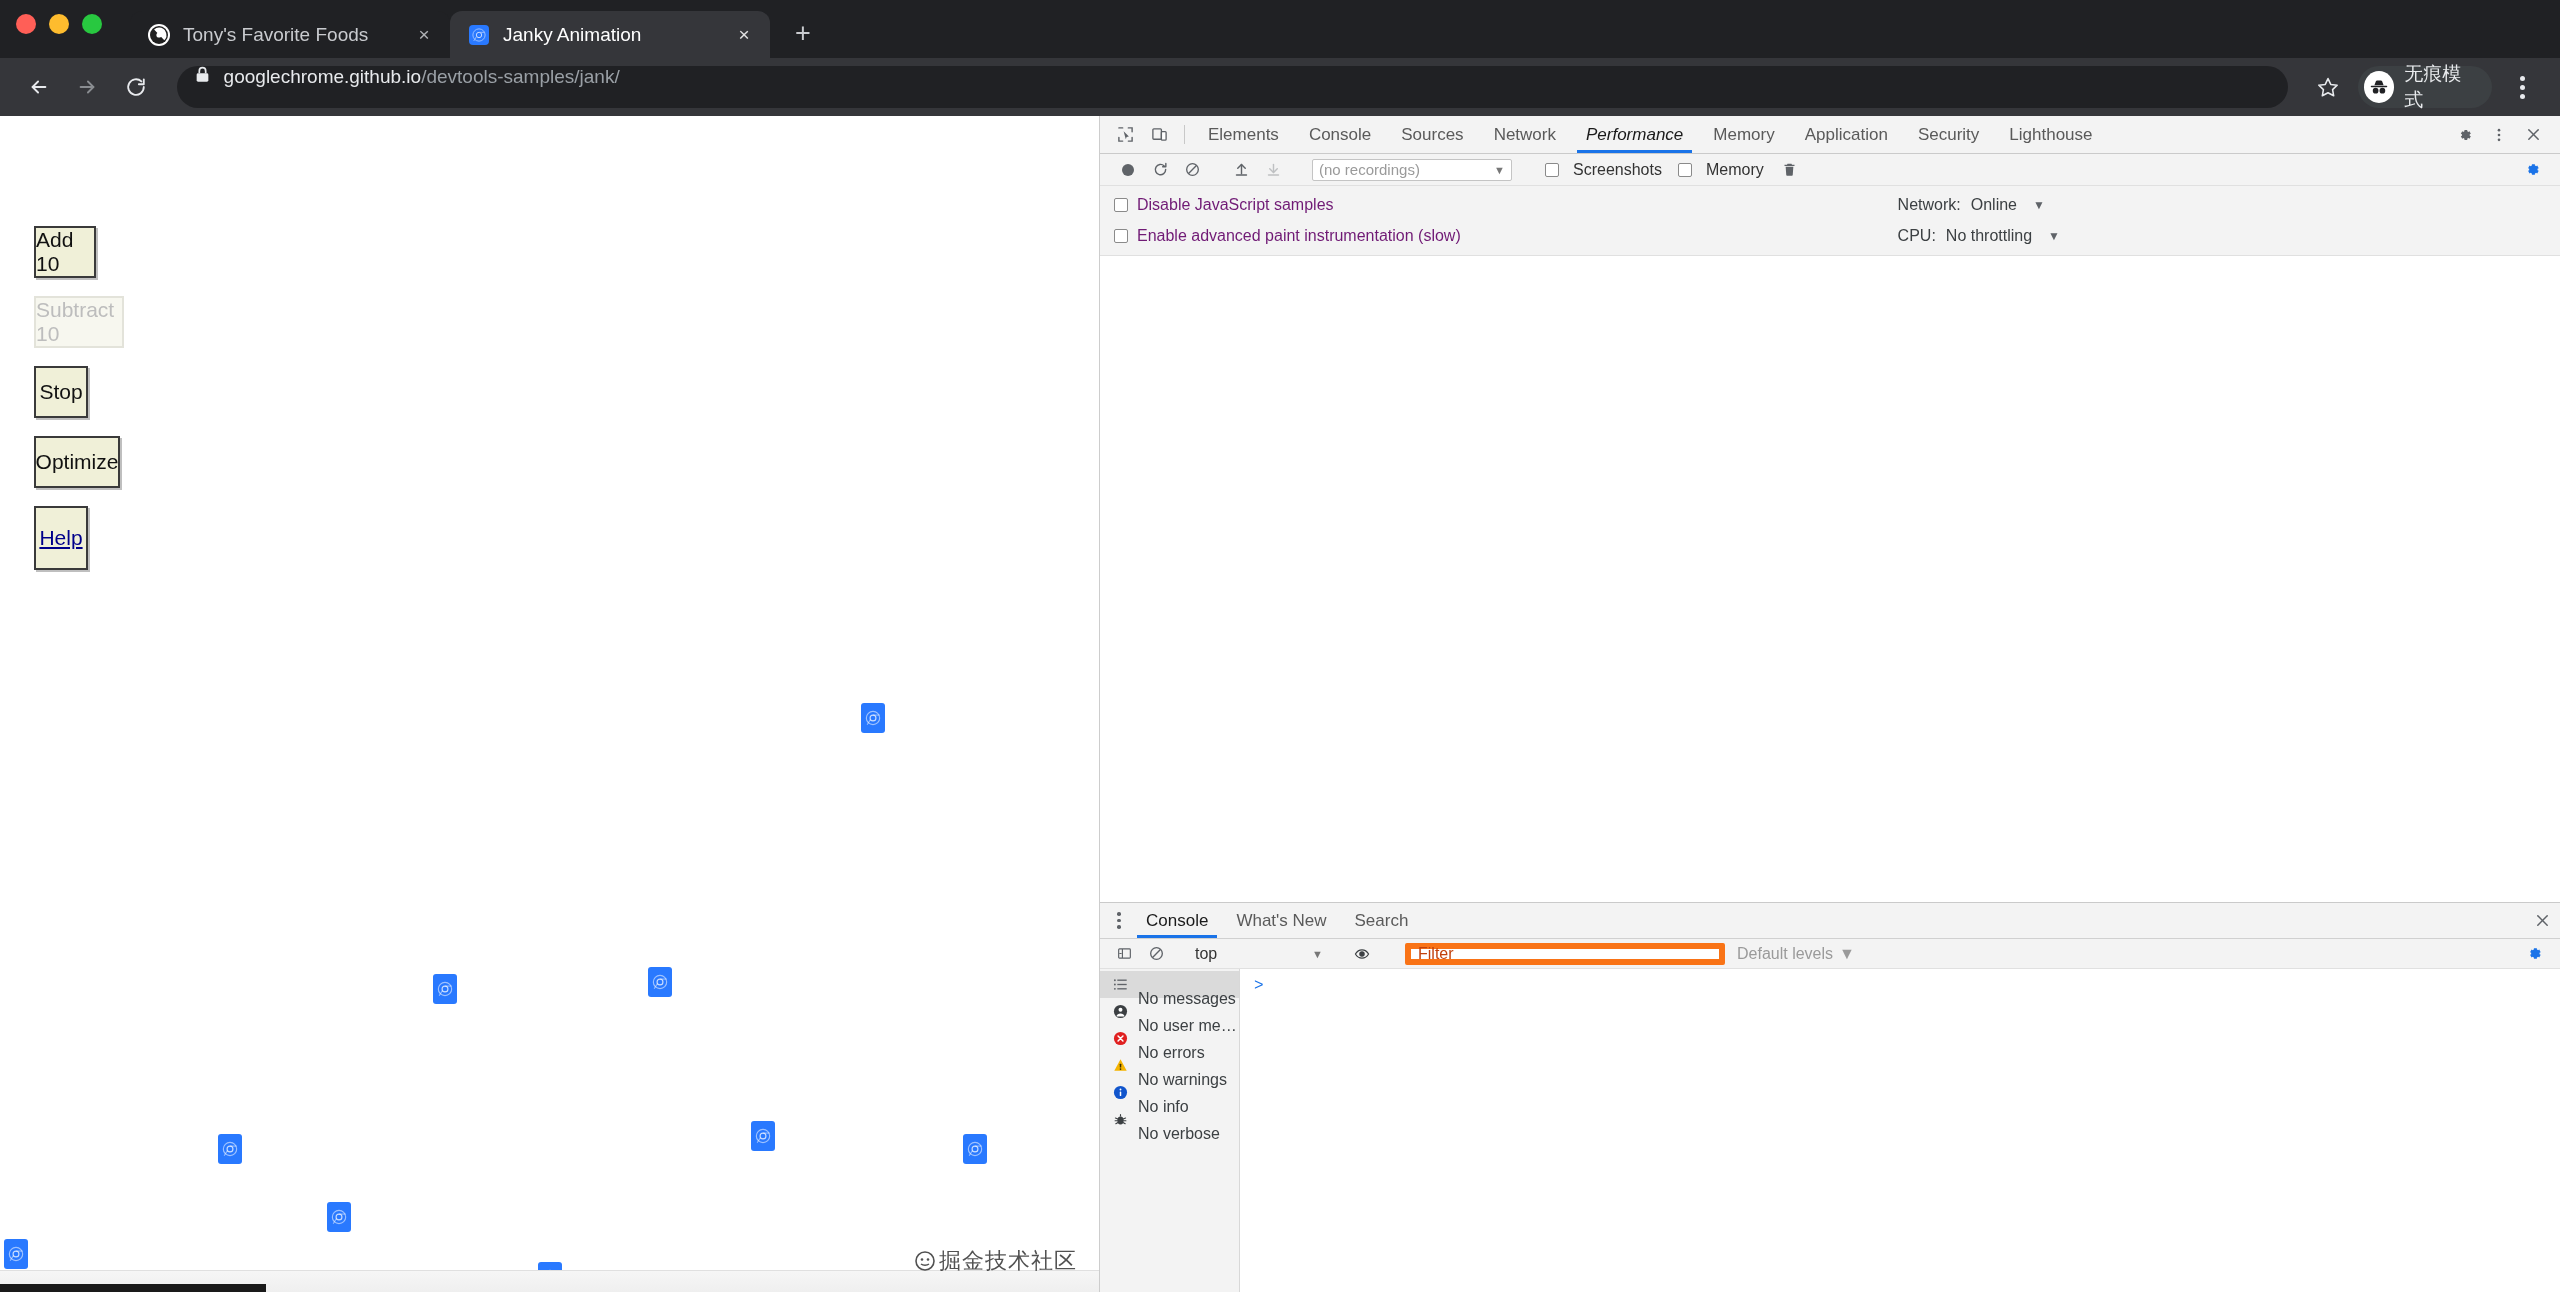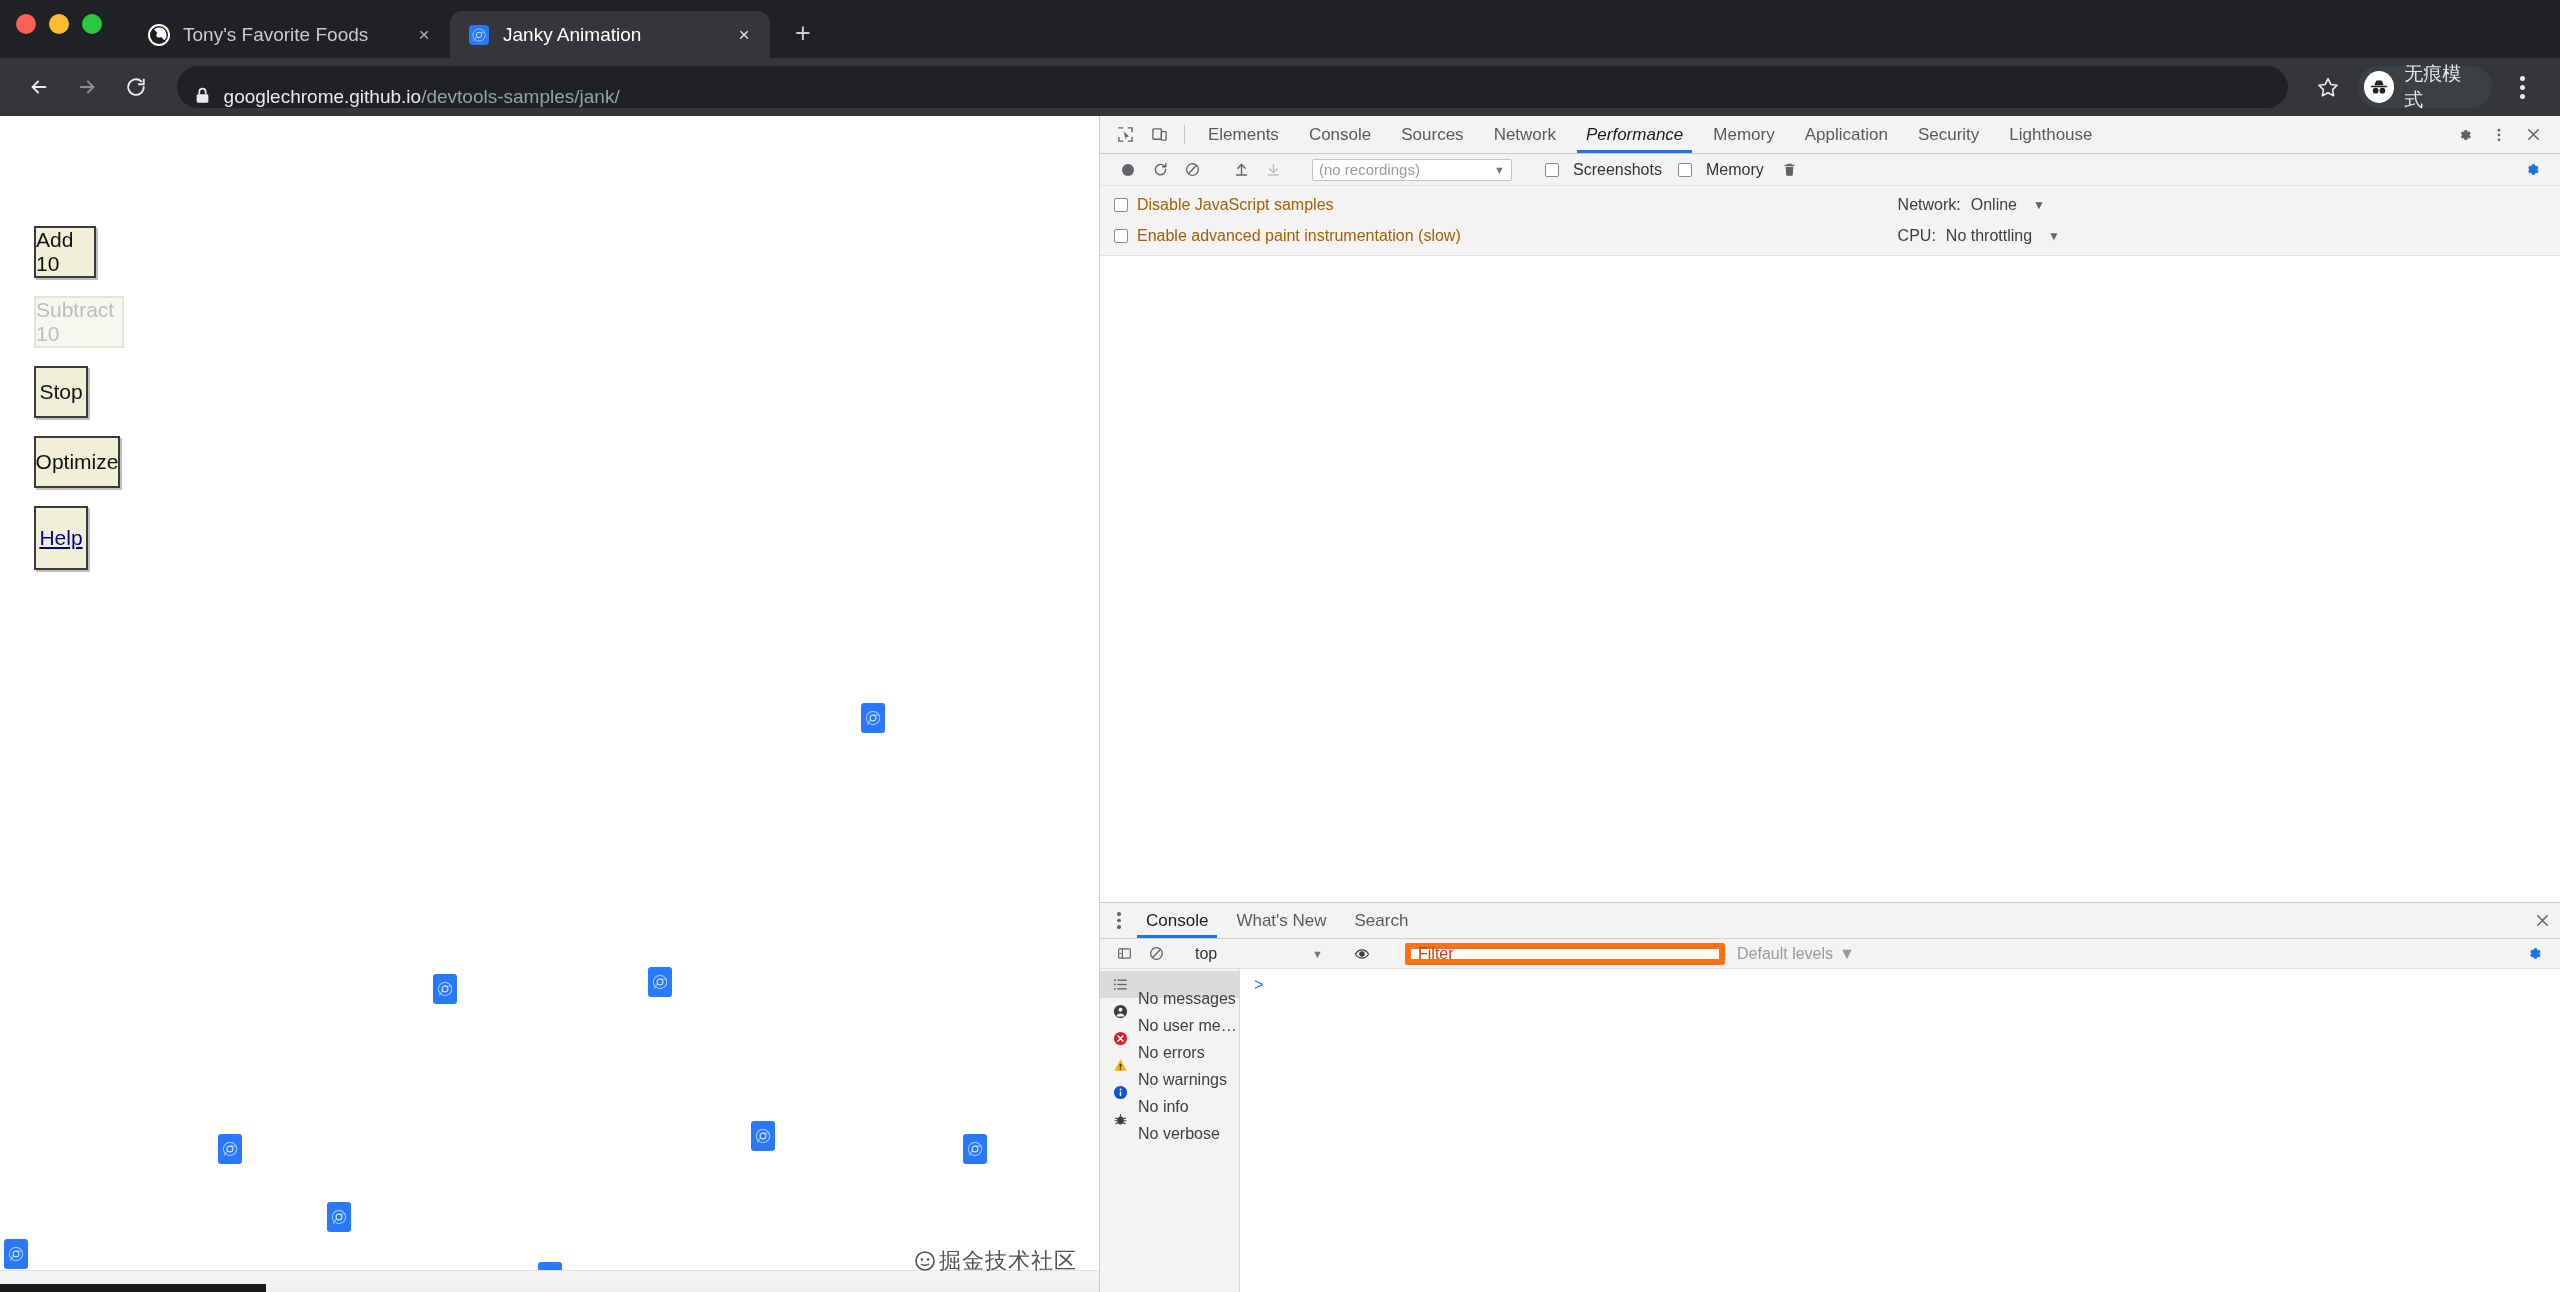--- a/index.html
+++ b/index.html
@@ -48,21 +48,21 @@
 
   
   #toolbar {
     height: 58px; background:#35363a; display:flex; align-items:center;
     padding: 0 18px; gap: 6px;
   }
   .nav-btn { width:44px;height:44px;display:flex;align-items:center;justify-content:center;color:#e8eaed;border-radius:50%; }
   .nav-btn.disabled { color:#8a8d91; }
   #omnibox {
     flex: 0 1 2200px; height:42px; background:#202124; border-radius:21px;
-    display:flex; align-items:flex-end; padding: 0 18px; margin-left: 14px; gap: 14px;
+    display:flex; align-items:flex-start; padding: 0 18px; margin-left: 14px; gap: 14px;
     overflow: hidden;
   }
   #omnibox-url { font-size:19px; white-space:nowrap; }
   .url-host { color:#e8eaed; }
   .url-path { color:#9aa0a6; }
   #toolbar-right { margin-left:auto; display:flex; align-items:center; gap:10px; padding-left: 14px; }
   #star-btn { width:42px;height:42px;display:flex;align-items:center;justify-content:center;color:#e8eaed; }
   #incognito-chip {
     height:42px; border-radius:21px; background:#3c4043; display:flex; align-items:center;
     gap:10px; padding: 0 16px 0 6px; color:#e8eaed; font-size:19px;
@@ -118,21 +118,21 @@
     display:flex; align-items:center; padding:0 6px; font-size:15px; color:#9a9a9a; margin-left:6px;
   }
   #recordings-select .caret { margin-left:auto; color:#777; font-size:11px; }
   .cb-label { display:flex; align-items:center; gap:14px; font-size:16px; color:#333; margin-left:16px; }
   .cbox { width:14px; height:14px; border:1px solid #8a8a8a; border-radius:2px; background:#fff; }
   #perf-toolbar-right { margin-left:auto; display:flex; align-items:center; padding-right:12px; }
 
   #perf-settings { padding:10px 0 10px 14px; border-bottom:1px solid #e0e0e0; display:flex; background:#f3f3f3; }
   #perf-settings-left { display:flex; flex-direction:column; gap:13px; }
   #perf-settings-right { margin-left:auto; display:flex; flex-direction:column; gap:13px; padding-right:500px; font-size:16px; color:#333; }
-  .setting-row { display:flex; align-items:center; gap:9px; font-size:16px; color:#a16207; }
+  .setting-row { display:flex; align-items:center; gap:9px; font-size:16px; color:#701a75; }
   .kv { display:flex; align-items:center; gap:10px; }
   .kv .k { color:#3c4043; }
   .kv .v { color:#3c4043; }
   .kv .caret { color:#5f6368; font-size:12px; margin-left:6px; }
 
   #perf-empty { flex:1; position:relative; background:#fff; }
 
   
   #drawer { border-top:1px solid #cacaca; background:#f3f3f3; height:390px; display:flex; flex-direction:column; }
   #drawer-tabbar { height:36px; display:flex; align-items:stretch; padding-left:6px; border-bottom:1px solid #d0d0d0; }

